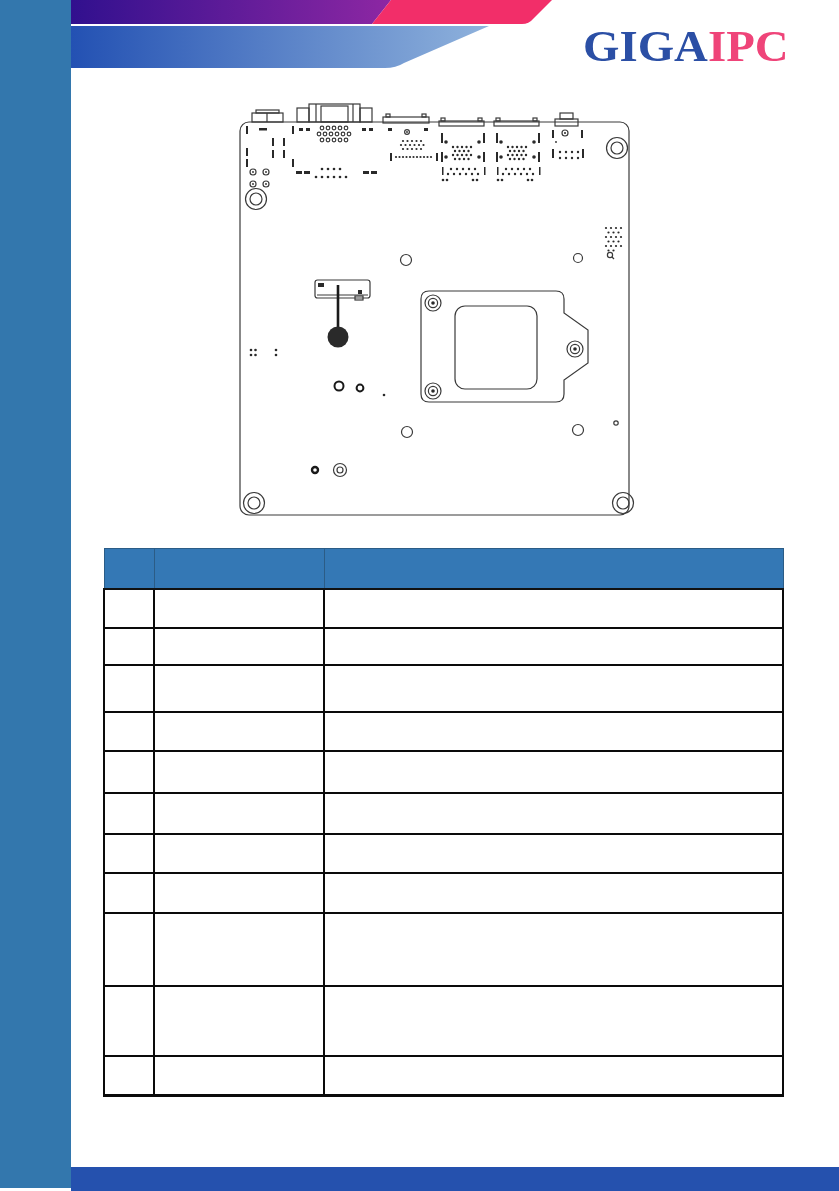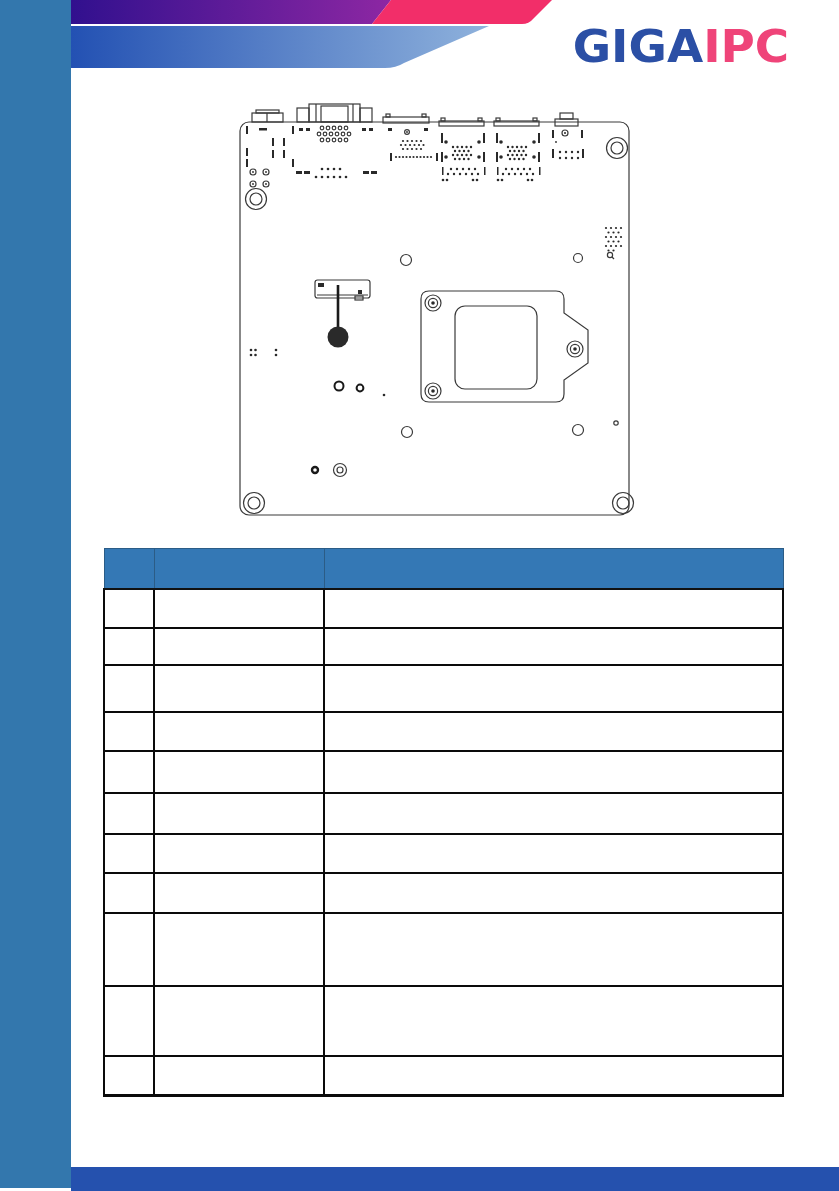--- a/index.html
+++ b/index.html
@@ -6,21 +6,21 @@
     --sidebar:#3377ad;
     --footer:#2551ae;
     --pink-band:#f22e69;
     --table-header:#3478b5;
     --logo-blue:#2b4fa5;
     --logo-pink:#ef4479;
     --line:#3a3a3a;
   }
   html,body{margin:0;padding:0;}
   body{font-family:"DejaVu Sans","Liberation Sans",sans-serif;background:#888;}
-  .page{position:relative;width:839px;height:1191px;background:#fff;overflow:hidden;margin:0 auto;}
+  .page{position:relative;width:839px;height:1191px;background:#fff;overflow:hidden;margin:0 auto;font-family:Liberation Serif, serif;}
 
   
   .sidebar{position:absolute;left:0;top:0;width:71px;height:1188px;background:var(--sidebar);}
 
   
   .header-deco{position:absolute;left:0;top:0;width:839px;height:80px;}
 
   
   .logo{position:absolute;top:24px;right:50px;font-weight:bold;font-size:45px;line-height:1;
         letter-spacing:0px;transform:scaleX(1.04);transform-origin:right center;white-space:nowrap;}

